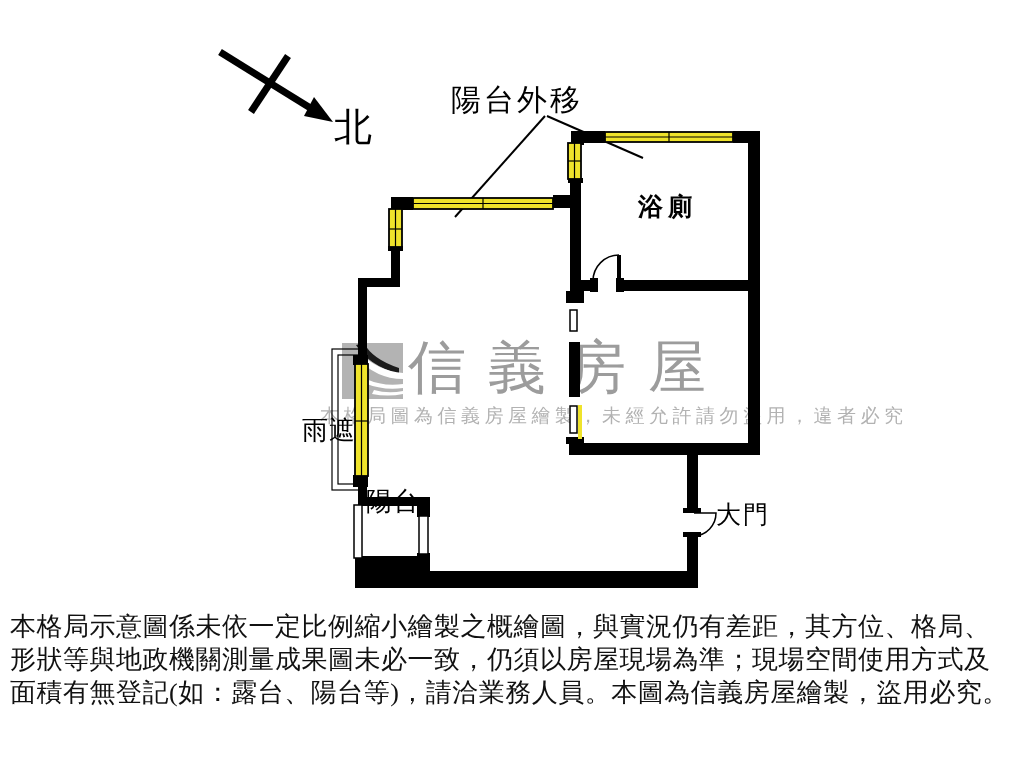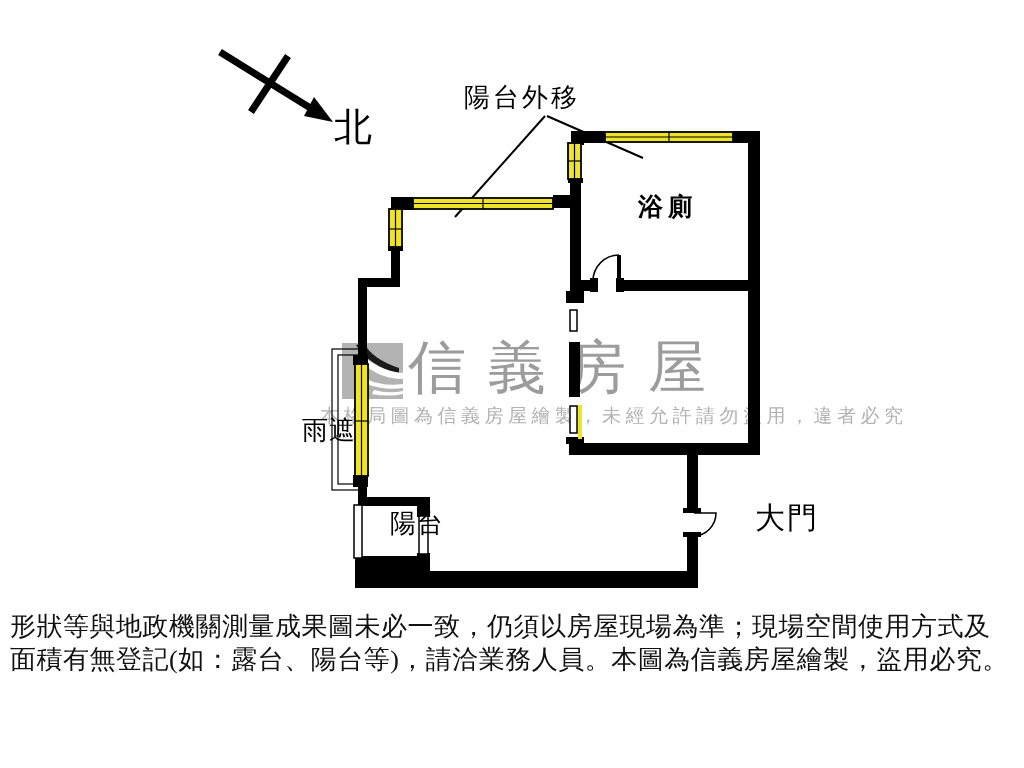--- a/index.html
+++ b/index.html
@@ -32,25 +32,25 @@
   .winline{stroke:var(--wall);stroke-width:1.2;fill:none;}
   .win-accent{fill:var(--window);}
   .leaf{fill:var(--paper);stroke:var(--wall);stroke-width:1.5;}
   .outline{fill:none;stroke:var(--wall);stroke-width:1.2;}
   .arc{fill:none;stroke:var(--wall);stroke-width:1.5;}
   .leader{stroke:var(--wall);stroke-width:2;fill:none;}
   .narrow{stroke:var(--wall);stroke-width:7;fill:none;}
   
   .lbl{color:#000;white-space:nowrap;line-height:1.05;}
   #lbl-north{left:334px;top:108px;font-size:38px;}
-  #lbl-balcony-moved{left:464px;top:84px;font-size:26px;letter-spacing:3px;}
+  #lbl-balcony-moved{left:451px;top:84px;font-size:30px;letter-spacing:3px;}
   #lbl-bathroom{left:638px;top:194px;font-size:25px;letter-spacing:5px;font-weight:bold;}
   #lbl-rain{left:302px;top:405px;font-size:26px;letter-spacing:1px;margin-top:12px;}
-  #lbl-balcony{left:366px;top:510px;font-size:26px;letter-spacing:1px;margin-left:24px;}
-  #lbl-door{left:755px;top:502px;font-size:30px;letter-spacing:2px;}
+  #lbl-balcony{left:366px;top:488px;font-size:26px;letter-spacing:1px;}
+  #lbl-door{left:716px;top:502px;font-size:25px;letter-spacing:2px;}
   
   #disclaimer{
     left:10px;top:610px;width:1008px;font-size:26px;line-height:33px;
     color:#111;letter-spacing:0.5px;
   }
 </style>
 </head>
 <body>
 
 <div id="canvas">
@@ -175,16 +175,17 @@
   </svg>
 
   <div class="abs lbl" id="lbl-north">北</div>
   <div class="abs lbl" id="lbl-balcony-moved">陽台外移</div>
   <div class="abs lbl" id="lbl-bathroom">浴廁</div>
   <div class="abs lbl" id="lbl-rain">雨遮</div>
   <div class="abs lbl" id="lbl-balcony">陽台</div>
   <div class="abs lbl" id="lbl-door">大門</div>
 
   <div class="abs" id="disclaimer">
+    <div>本格局示意圖係未依一定比例縮小繪製之概繪圖，與實況仍有差距，其方位、格局、</div>
     <div>形狀等與地政機關測量成果圖未必一致，仍須以房屋現場為準；現場空間使用方式及</div>
     <div>面積有無登記(如：露台、陽台等)，請洽業務人員。本圖為信義房屋繪製，盜用必究。</div>
   </div>
 </div>
 
 </body></html>

